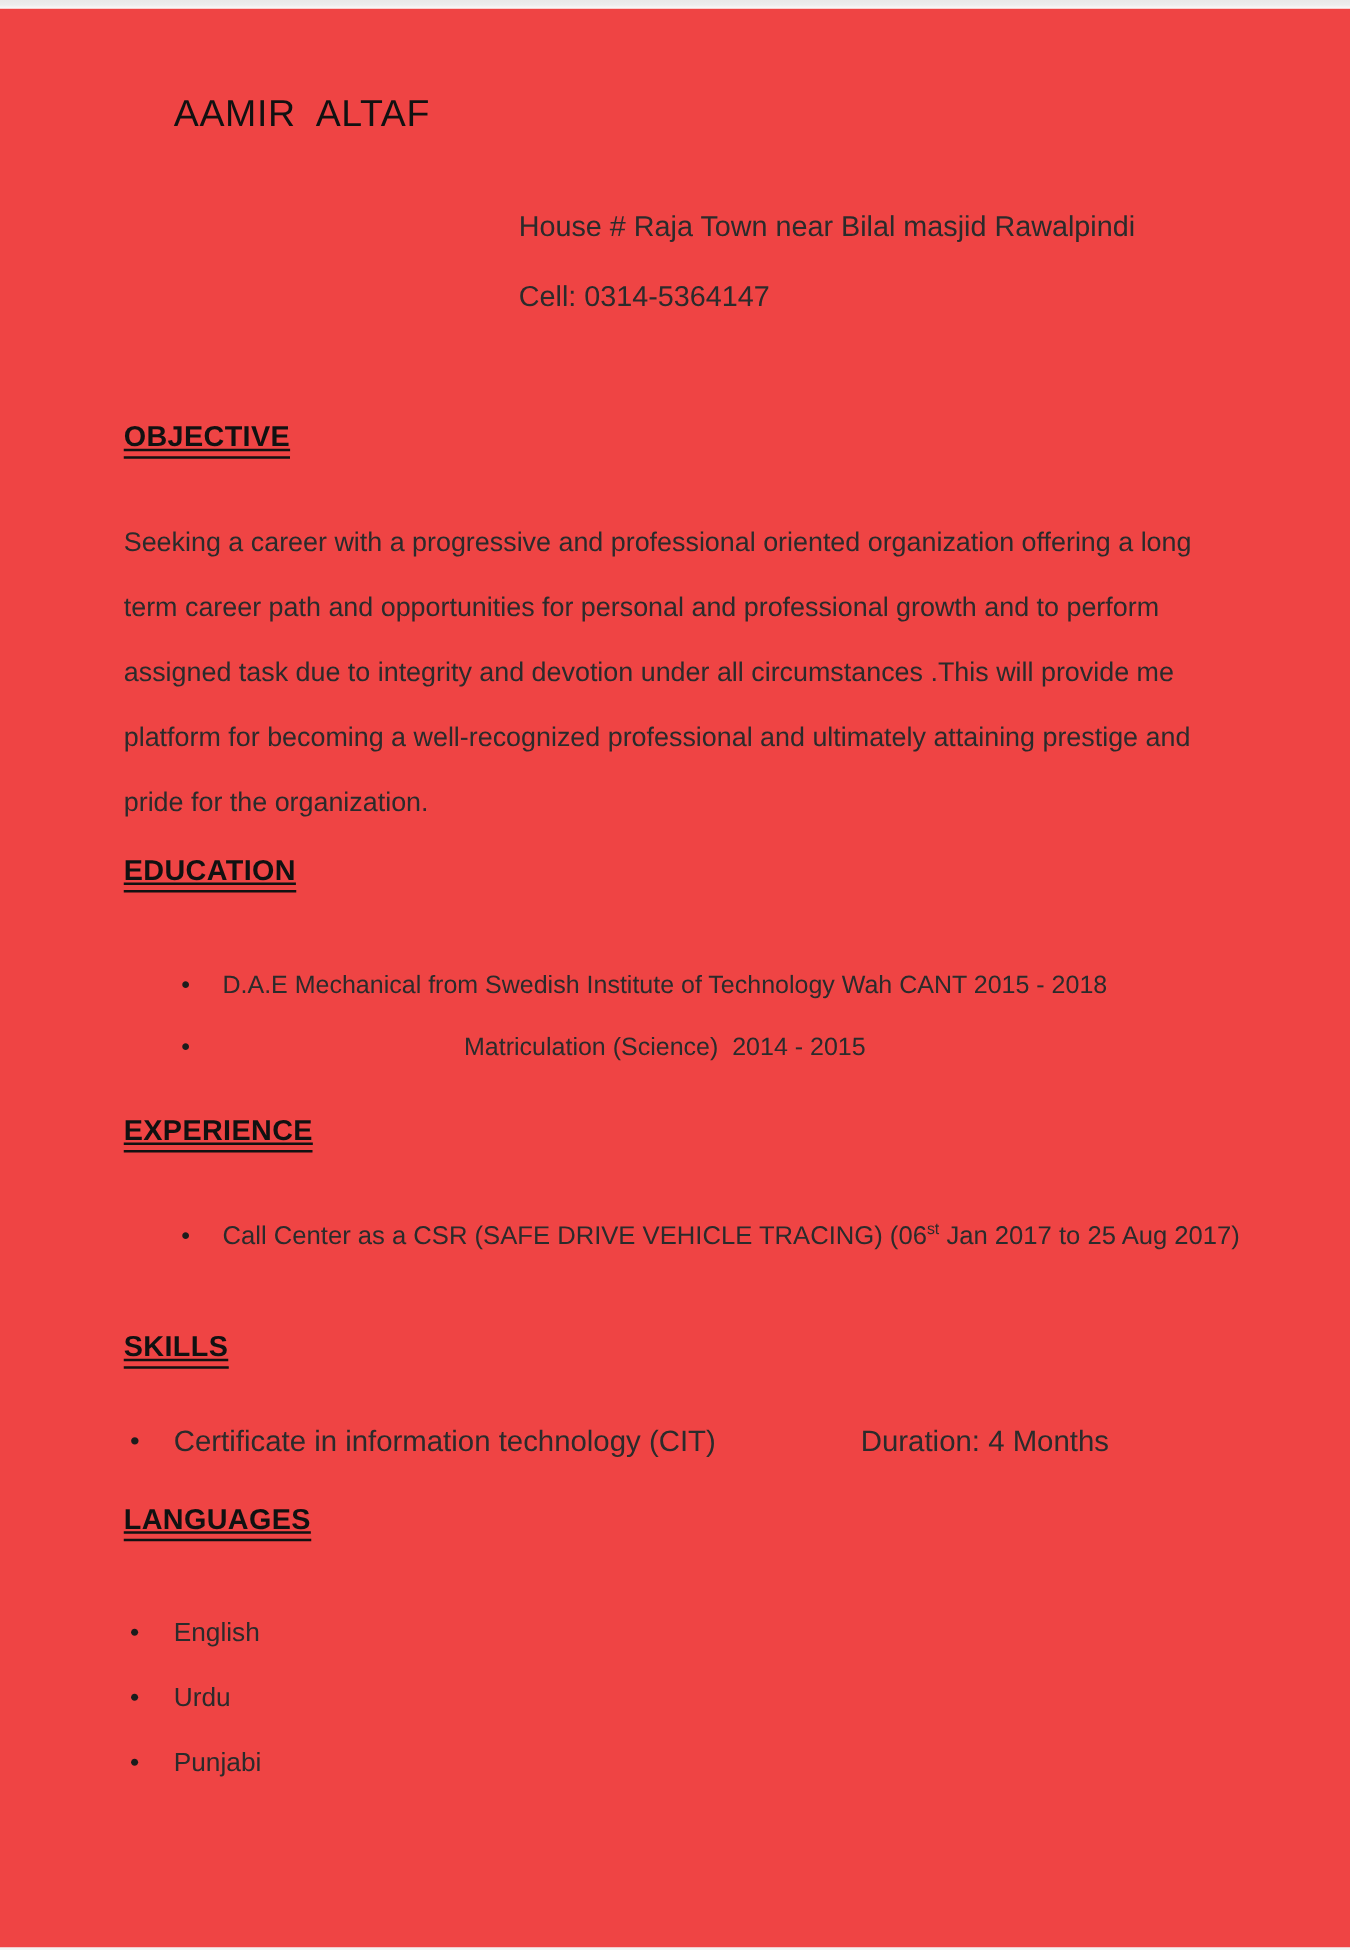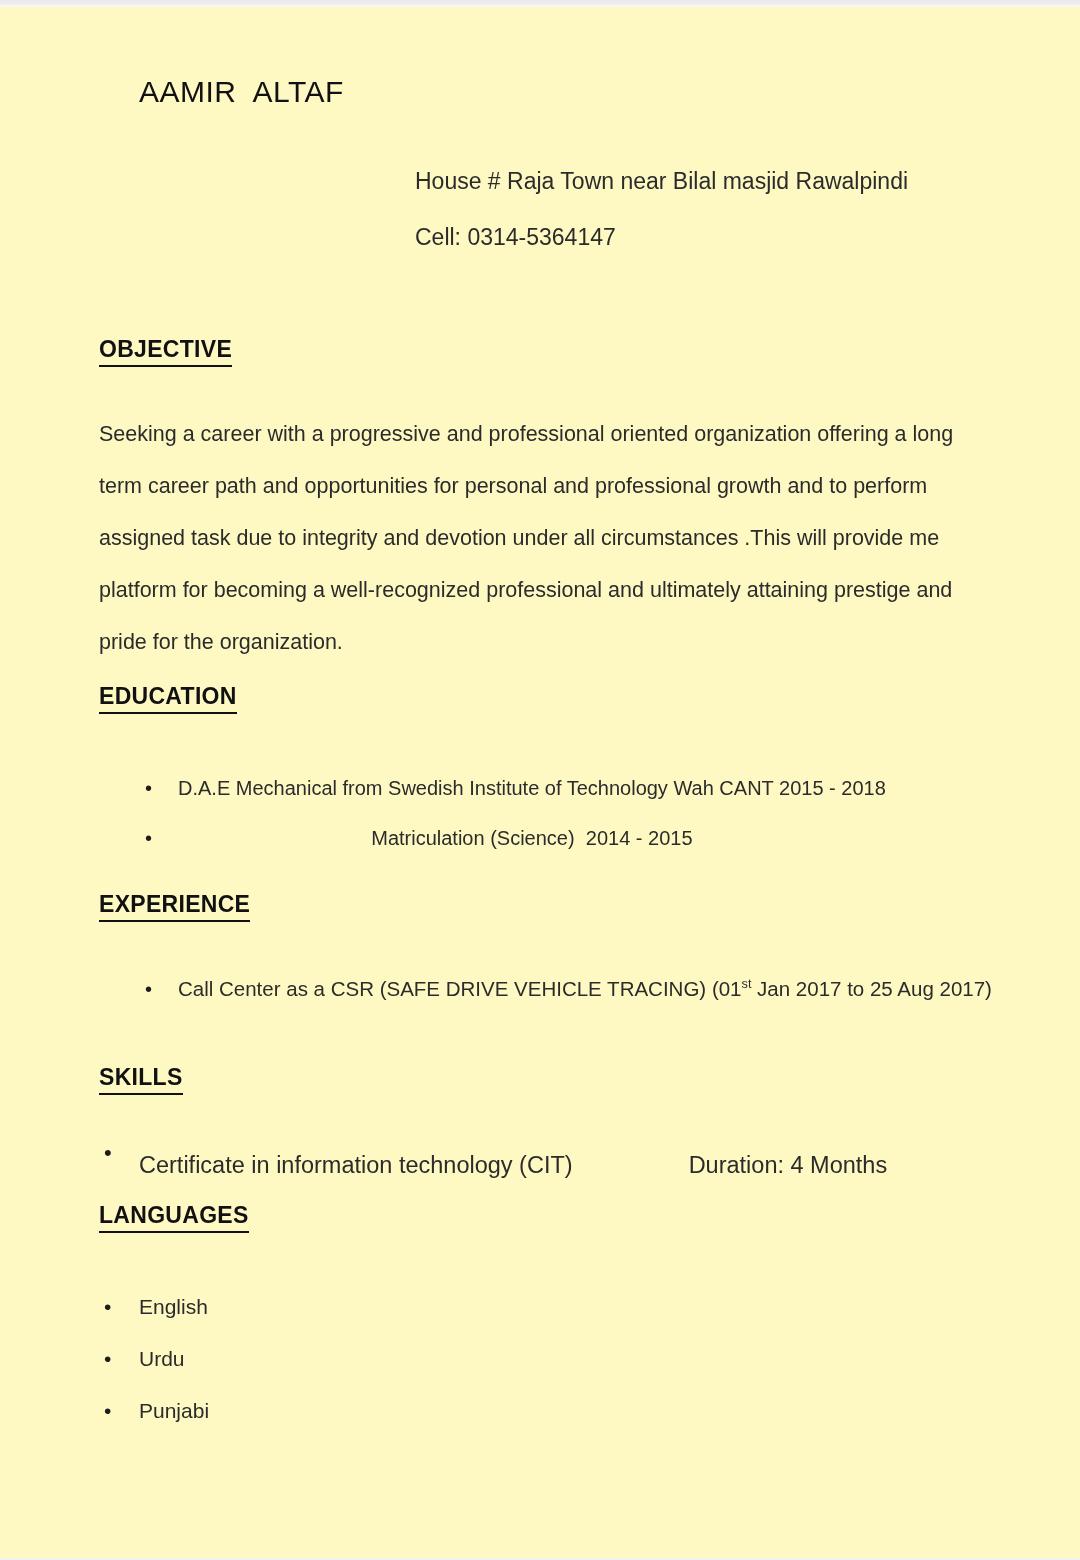--- a/index.html
+++ b/index.html
@@ -32,21 +32,21 @@
     width: 1080px;
     height: 2px;
     background: #f2f2f2;
   }
 
   .page {
     position: absolute;
     top: 7px; left: 0;
     width: 1080px;
     height: 1551px;
-    background: #fef9c3;
+    background: #ef4444;
   }
 
   
   .name {
     position: absolute;
     left: 139px;
     top: 68px;
     font-size: 30px;
     font-weight: 400;
     letter-spacing: 0.5px;
@@ -71,20 +71,21 @@
   .heading {
     position: absolute;
     left: 99px;
     font-size: 23px;
     font-weight: bold;
     letter-spacing: 0.3px;
     color: #111111;
     border-bottom: 2px solid #111111;
     padding-bottom: 2px;
     display: inline-block;
+    text-decoration: underline;
   }
   .h-objective   { top: 329px; }
   .h-education   { top: 676px; }
   .h-experience  { top: 884px; }
   .h-skills      { top: 1057px; }
   .h-languages   { top: 1195px; }
 
   
   .objective-body {
     position: absolute;
@@ -145,21 +146,20 @@
   .skills-list { left: 104px; top: 1126px; }
   .skills-list li {
     font-size: 23.5px;
     line-height: 40px;
     padding-left: 35px;
   }
   .skills-list li::before { left: 0; font-size: 22px; }
   .skills-duration {
     display: inline-block;
     margin-left: 116px;
-    margin-top: 12px;
   }
 
   
   .lang-list { left: 104px; top: 1274px; }
   .lang-list li {
     font-size: 21px;
     line-height: 52px;
     padding-left: 35px;
   }
   .lang-list li::before { left: 0; font-size: 21px; }
@@ -191,21 +191,21 @@
   <div class="heading h-education">EDUCATION</div>
 
   <ul class="bullets edu-list">
     <li>D.A.E Mechanical from Swedish Institute of Technology Wah CANT 2015 - 2018</li>
     <li>Matriculation (Science)  2014 - 2015</li>
   </ul>
 
   <div class="heading h-experience">EXPERIENCE</div>
 
   <ul class="bullets exp-list">
-    <li><span>Call Center as a CSR (SAFE DRIVE VEHICLE TRACING) (01</span><sup>st</sup><span> Jan 2017 to 25 Aug 2017)</span></li>
+    <li><span>Call Center as a CSR (SAFE DRIVE VEHICLE TRACING) (06</span><sup>st</sup><span> Jan 2017 to 25 Aug 2017)</span></li>
   </ul>
 
   <div class="heading h-skills">SKILLS</div>
 
   <ul class="bullets skills-list">
     <li><span>Certificate in information technology (CIT)</span><span class="skills-duration">Duration: 4 Months</span></li>
   </ul>
 
   <div class="heading h-languages">LANGUAGES</div>
 

